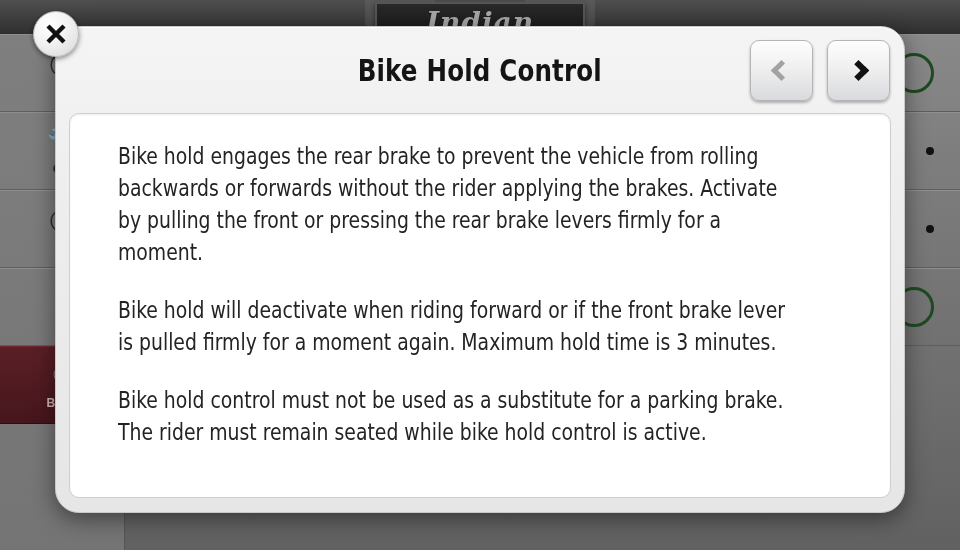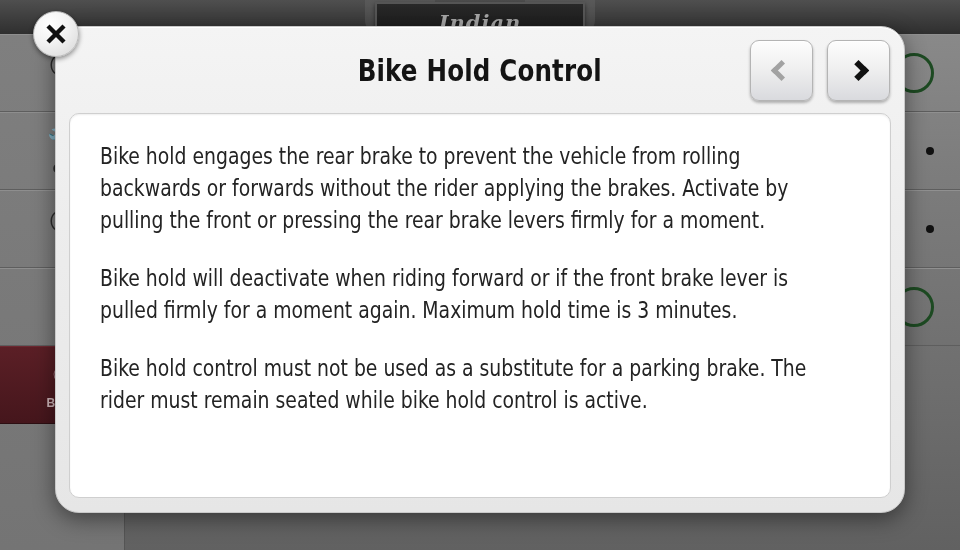--- a/index.html
+++ b/index.html
@@ -26,21 +26,21 @@
     position:absolute; left:50%; top:2px; transform:translateX(-50%);
     width:210px; height:40px;
     border-radius:0 0 16px 16px;
     background:linear-gradient(180deg,#2a2a2a 0%, #1d1d1d 60%, #161616 100%);
     box-shadow:inset 0 0 0 2px #555, 0 2px 4px rgba(0,0,0,.5);
     display:flex; align-items:center; justify-content:center;
   }
   #logo-plaque .logo-text {
     font-family:"DejaVu Serif", serif;
     font-style:italic; font-weight:bold;
-    font-size:21px; letter-spacing:1px;
+    font-size:28px; letter-spacing:1px;
     color:#b9b9b9;
     text-shadow:0 1px 1px rgba(0,0,0,.8);
     opacity:.88;
   }
   #top-bar .plaque-wing-l, #top-bar .plaque-wing-r {
     position:absolute; top:0; width:70px; height:34px;
     background:linear-gradient(180deg,#595959 0%, #444 100%);
   }
   #top-bar .plaque-wing-l { left:365px; border-radius:0 0 0 14px; }
   #top-bar .plaque-wing-r { left:525px; border-radius:0 0 14px 0; }
@@ -150,21 +150,21 @@
   }
   .nav-btn.next .chev { transform:rotate(45deg); }
 
   
   #content-card {
     position:absolute; left:13px; right:13px; top:86px; bottom:14px;
     background:#fff;
     border:1px solid #cfcfcf;
     border-radius:10px;
     box-shadow:inset 0 1px 2px rgba(0,0,0,.07);
-    padding:26px 30px;
+    padding:26px 48px;
     overflow:hidden;
   }
   #content-card p {
     font-family:"Liberation Sans Narrow","DejaVu Sans Condensed","Liberation Sans", sans-serif;
     font-size:22.5px;
     line-height:32px;
     color:#232323;
     margin-bottom:26px;
     transform:scaleX(.93);
     transform-origin:left center;

